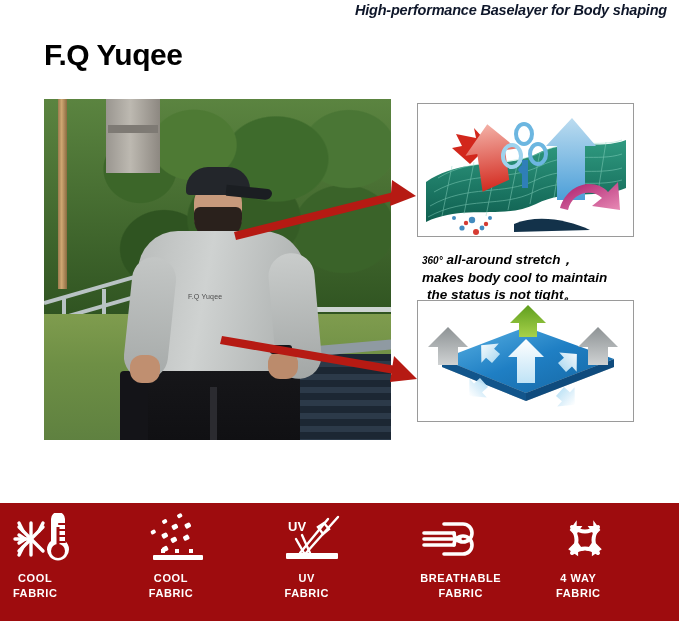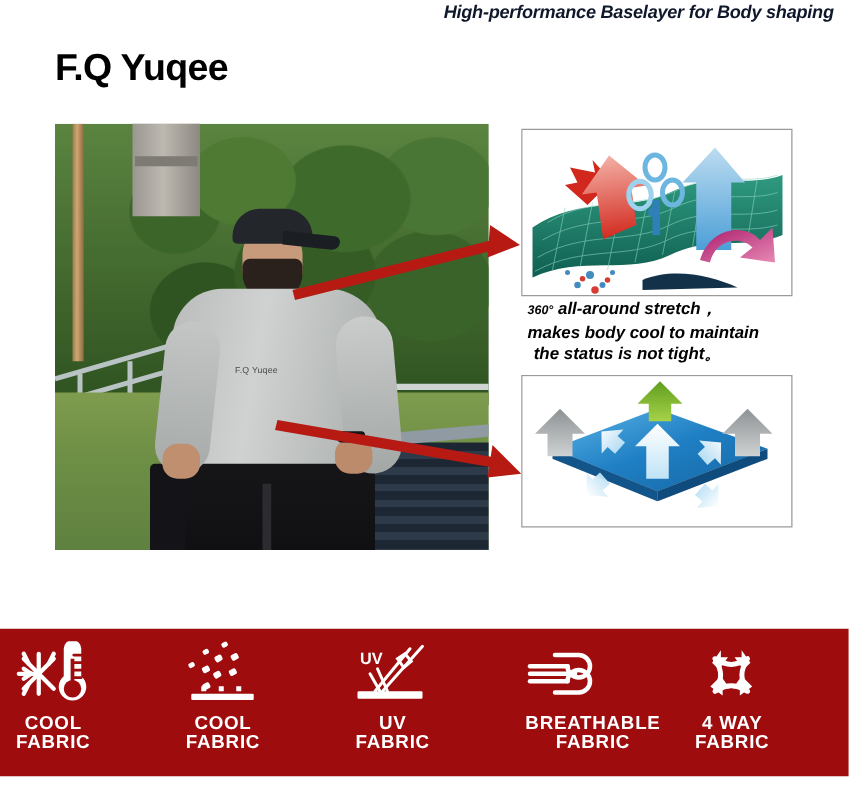--- a/index.html
+++ b/index.html
@@ -74,33 +74,33 @@
 
   
   .arrowsvg{position:absolute;left:0;top:0;width:679px;height:634px;pointer-events:none;}
 
   
   .panel{position:absolute;border:1px solid #9a9a9a;background:#fff;overflow:hidden;}
   .panel-top{left:417px;top:103px;width:215px;height:132px;}
   .panel-bot{left:417px;top:300px;width:215px;height:120px;}
   .panel svg{display:block;width:100%;height:100%;}
 
-  .caption{position:absolute;left:422px;top:238px;width:230px;font-style:italic;font-weight:bold;
+  .caption{position:absolute;left:422px;top:251px;width:230px;font-style:italic;font-weight:bold;
            font-size:13.5px;line-height:17px;color:#000;}
   .caption .deg{font-size:10px;}
   .caption .l2{display:block;}
   .caption .l3{display:block;padding-left:5px;}
 
   
   .redbar{position:absolute;left:0;top:503px;width:679px;height:118px;background:#9e0c0e;
           display:flex;align-items:flex-start;justify-content:space-around;padding-top:8px;box-sizing:border-box;}
   .feat{width:110px;display:flex;flex-direction:column;align-items:flex-start;}
   .feat .ico{height:56px;display:flex;align-items:center;justify-content:center;}
   .feat .ico svg{display:block;}
-  .feat .lbl{margin-top:4px;text-align:center;color:#fff;font-weight:bold;font-size:15px;
+  .feat .lbl{margin-top:4px;text-align:center;color:#fff;font-weight:bold;font-size:11px;
              line-height:15px;letter-spacing:0.6px;}
 </style>
 </head>
 <body>
 
 <div class="tagline">High-performance Baselayer for Body shaping</div>
 <div class="brand">F.Q Yuqee</div>
 
 <div class="photo">
   <div class="sky"></div>

